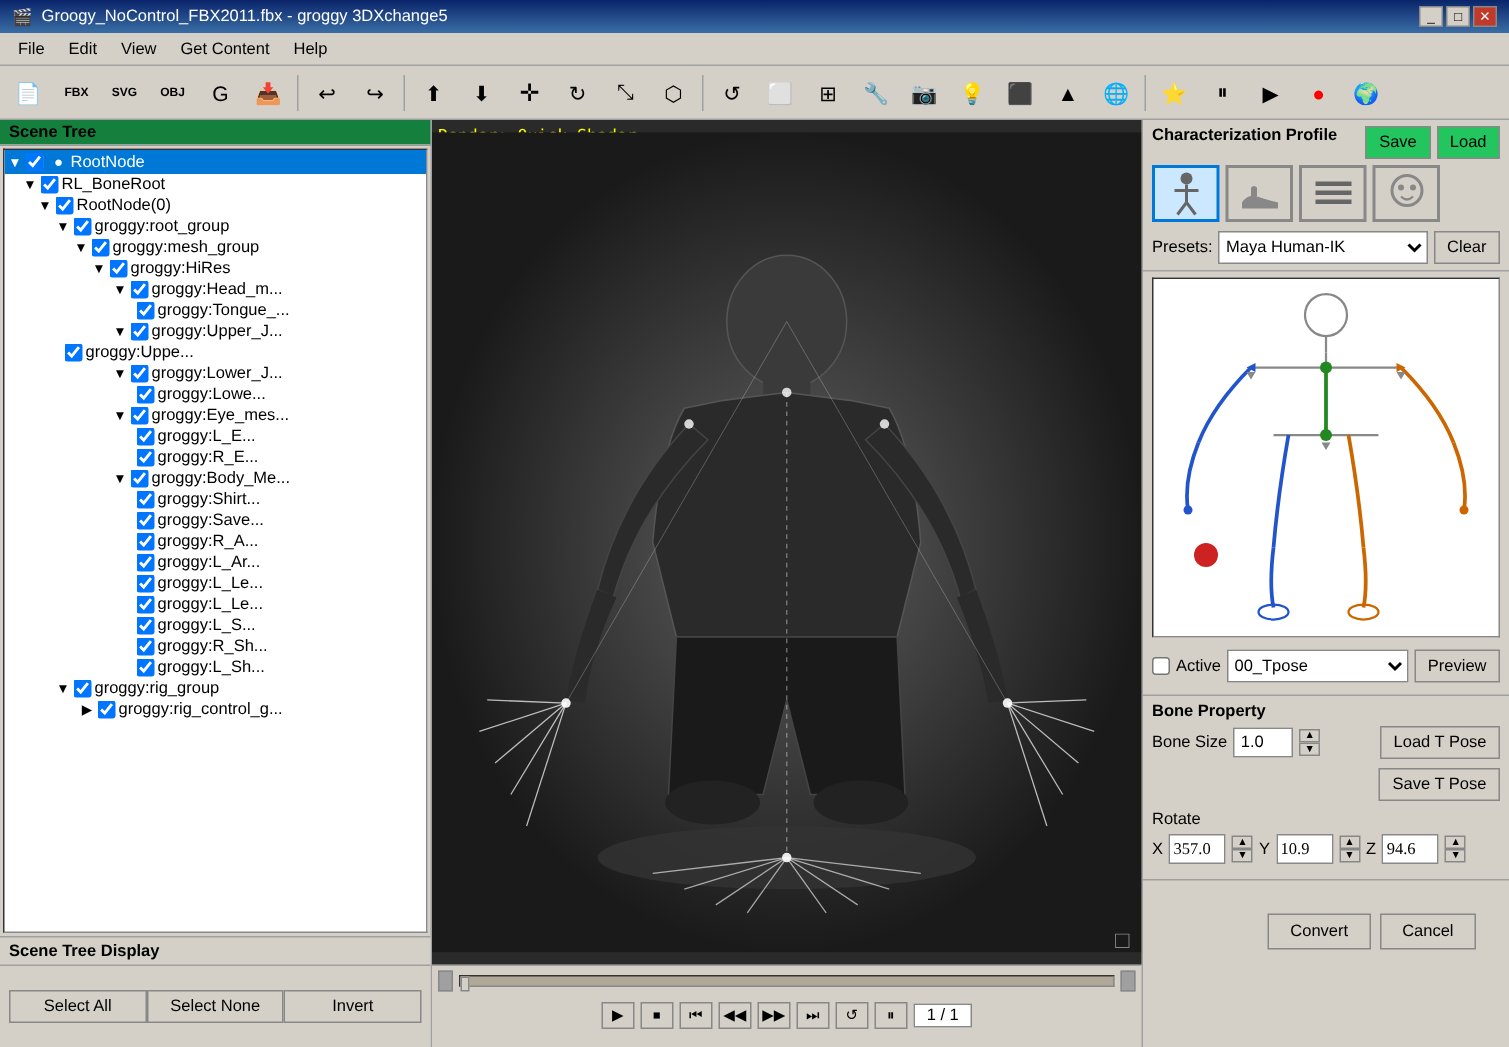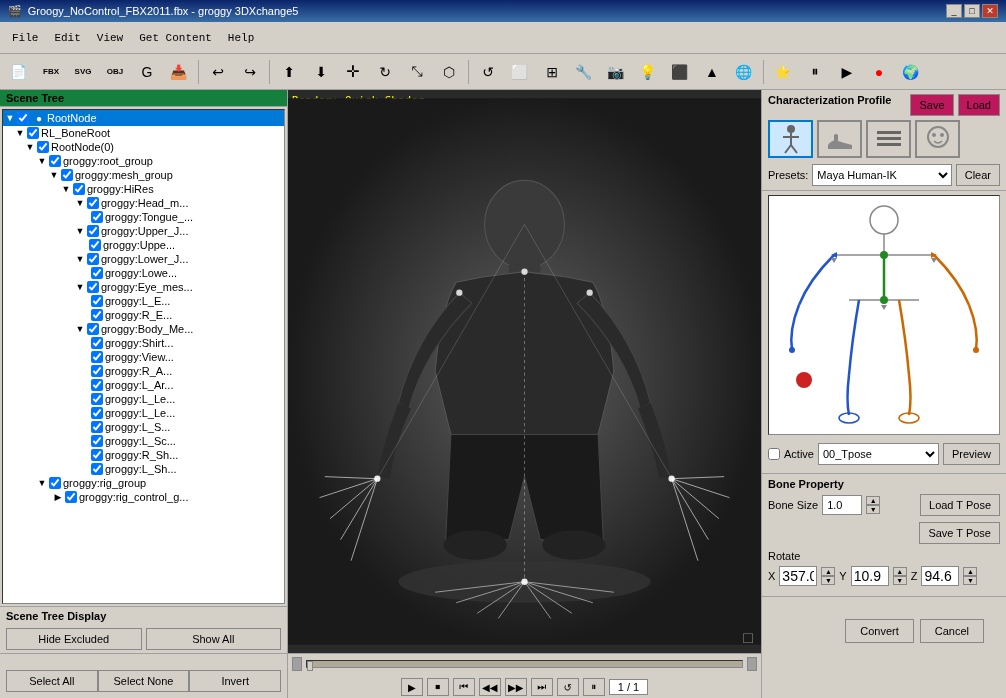--- a/index.html
+++ b/index.html
@@ -6,21 +6,21 @@
     body { font-family: 'Segoe UI', Arial, sans-serif; font-size: 11px; background: #d4d0c8; width: 1006px; height: 698px; overflow: hidden; }
     
     
     .titlebar { background: linear-gradient(to bottom, #0a246a, #3a6ea5); color: white; height: 22px; display: flex; align-items: center; justify-content: space-between; padding: 0 8px; font-size: 11px; }
     .titlebar-title { display: flex; align-items: center; gap: 6px; }
     .titlebar-controls { display: flex; gap: 2px; }
     .titlebar-btn { width: 16px; height: 14px; background: #d4d0c8; border: 1px solid #888; font-size: 9px; display: flex; align-items: center; justify-content: center; cursor: pointer; color: black; }
     .titlebar-btn.close { background: #c0392b; color: white; }
     
     
-    .menubar { background: #d4d0c8; height: 32px; display: flex; align-items: center; padding: 0 4px; border-bottom: 1px solid #a0a0a0; font-family: Liberation Mono, monospace; }
+    .menubar { background: #d4d0c8; height: 22px; display: flex; align-items: center; padding: 0 4px; border-bottom: 1px solid #a0a0a0; }
     .menu-item { padding: 2px 8px; cursor: pointer; font-size: 11px; }
     
     
     .toolbar { background: #d4d0c8; height: 36px; display: flex; align-items: center; padding: 2px 4px; border-bottom: 1px solid #a0a0a0; gap: 2px; }
     .toolbar-btn { width: 30px; height: 28px; background: #d4d0c8; border: 1px solid transparent; display: flex; align-items: center; justify-content: center; cursor: pointer; font-size: 14px; }
     .toolbar-separator { width: 1px; height: 24px; background: #a0a0a0; margin: 0 2px; }
     
     
     .main-container { display: flex; height: calc(698px - 22px - 22px - 36px); }
     
@@ -54,21 +54,21 @@
     .frame-counter { background: white; border: 1px solid #888; padding: 1px 8px; font-size: 11px; }
     
     
     .right-panel { width: 245px; background: #d4d0c8; border-left: 1px solid #a0a0a0; display: flex; flex-direction: column; overflow: hidden; }
     
     
     .char-profile { padding: 4px 6px; border-bottom: 1px solid #a0a0a0; }
     .char-profile-header { display: flex; align-items: flex-start; justify-content: space-between; margin-bottom: 4px; }
     .char-profile-title { font-size: 11px; font-weight: bold; }
     .char-profile-buttons { display: flex; gap: 4px; }
-    .small-btn { height: 22px; padding: 0 8px; background: #be185d; border: 1px solid #888; cursor: pointer; font-size: 11px; }
+    .small-btn { height: 22px; padding: 0 8px; background: #22c55e; border: 1px solid #888; cursor: pointer; font-size: 11px; }
     
     
     .profile-icons { display: flex; gap: 4px; margin-bottom: 6px; }
     .profile-icon-btn { width: 45px; height: 38px; background: #d4d0c8; border: 2px solid #888; display: flex; align-items: center; justify-content: center; cursor: pointer; font-size: 18px; }
     .profile-icon-btn.active { border: 2px solid #0078d7; background: #cce8ff; }
     
     
     .presets-row { display: flex; align-items: center; gap: 4px; }
     .presets-label { font-size: 11px; }
     .presets-select { flex: 1; height: 22px; border: 1px solid #888; background: white; font-size: 11px; }
@@ -89,21 +89,21 @@
     .active-row { display: flex; align-items: center; gap: 4px; margin-bottom: 4px; }
     .active-checkbox { width: 12px; height: 12px; }
     .active-label { font-size: 11px; }
     .pose-select { flex: 1; height: 22px; border: 1px solid #888; background: white; font-size: 11px; }
     .preview-btn { height: 22px; padding: 0 8px; background: #d4d0c8; border: 1px solid #888; cursor: pointer; font-size: 11px; }
     
     
     .rotate-row { display: flex; align-items: center; gap: 4px; margin-bottom: 4px; }
     .rotate-label { font-size: 11px; }
     .xyz-label { font-size: 11px; }
-    .xyz-input { width: 38px; height: 20px; border: 1px solid #888; background: white; font-size: 14px; padding: 0 2px; }
+    .xyz-input { width: 38px; height: 20px; border: 1px solid #888; background: white; font-size: 11px; padding: 0 2px; font-family: Liberation Serif, serif; }
     
     
     .action-buttons { display: flex; justify-content: flex-end; gap: 6px; padding: 22px; border-top: 1px solid #a0a0a0; }
     .action-btn { height: 24px; padding: 0 14px; background: #d4d0c8; border: 1px solid #888; cursor: pointer; font-size: 11px; }
     
     
     ::-webkit-scrollbar { width: 10px; height: 10px; }
     ::-webkit-scrollbar-track { background: #d4d0c8; }
     ::-webkit-scrollbar-thumb { background: #a0a0a0; border: 1px solid #888; }
   </style>
@@ -221,21 +221,21 @@
         <input type="checkbox" class="tree-checkbox" checked="" style="">
         <span class="tree-label">groggy:Tongue_...</span>
       </div>
 
       <div class="tree-item" style="padding-left:72px;">
         <span class="tree-toggle">▼</span>
         <input type="checkbox" class="tree-checkbox" checked="" style="">
         <span class="tree-label">groggy:Upper_J...</span>
       </div>
 
-      <div class="tree-item" style="padding-left:84px;">
+      <div class="tree-item" style="padding-left:38px;">
         <input type="checkbox" class="tree-checkbox" checked="" style="">
         <span class="tree-label">groggy:Uppe...</span>
       </div>
 
       <div class="tree-item" style="padding-left:72px;">
         <span class="tree-toggle">▼</span>
         <input type="checkbox" class="tree-checkbox" checked="" style="">
         <span class="tree-label">groggy:Lower_J...</span>
       </div>
 
@@ -266,21 +266,21 @@
         <span class="tree-label">groggy:Body_Me...</span>
       </div>
 
       <div class="tree-item" style="padding-left:86px;">
         <input type="checkbox" class="tree-checkbox" checked="" style="">
         <span class="tree-label">groggy:Shirt...</span>
       </div>
 
       <div class="tree-item" style="padding-left:86px;">
         <input type="checkbox" class="tree-checkbox" checked="" style="">
-        <span class="tree-label">groggy:View...</span>
+        <span class="tree-label">groggy:Save...</span>
       </div>
 
       <div class="tree-item" style="padding-left:86px;">
         <input type="checkbox" class="tree-checkbox" checked="" style="">
         <span class="tree-label">groggy:R_A...</span>
       </div>
 
       <div class="tree-item" style="padding-left:86px;">
         <input type="checkbox" class="tree-checkbox" checked="" style="">
         <span class="tree-label">groggy:L_Ar...</span>
@@ -294,24 +294,20 @@
       <div class="tree-item" style="padding-left:86px;">
         <input type="checkbox" class="tree-checkbox" checked="" style="">
         <span class="tree-label">groggy:L_Le...</span>
       </div>
 
       <div class="tree-item" style="padding-left:86px;">
         <input type="checkbox" class="tree-checkbox" checked="" style="">
         <span class="tree-label">groggy:L_S...</span>
       </div>
 
-      <div class="tree-item" style="padding-left:86px;">
-        <input type="checkbox" class="tree-checkbox" checked="" style="">
-        <span class="tree-label">groggy:L_Sc...</span>
-      </div>
 
       <div class="tree-item" style="padding-left:86px;">
         <input type="checkbox" class="tree-checkbox" checked="" style="">
         <span class="tree-label">groggy:R_Sh...</span>
       </div>
 
       <div class="tree-item" style="padding-left:86px;">
         <input type="checkbox" class="tree-checkbox" checked="" style="">
         <span class="tree-label">groggy:L_Sh...</span>
       </div>
@@ -324,24 +320,20 @@
 
       <div class="tree-item" style="padding-left:50px;">
         <span class="tree-toggle">▶</span>
         <input type="checkbox" class="tree-checkbox" checked="" style="">
         <span class="tree-label">groggy:rig_control_g...</span>
       </div>
     </div>
 
     <div class="scene-tree-display">
       <div class="scene-tree-display-header">Scene Tree Display</div>
-      <div class="scene-tree-buttons">
-        <button class="scene-btn">Hide Excluded</button>
-        <button class="scene-btn">Show All</button>
-      </div>
       <div class="select-buttons">
         <button class="select-btn">Select All</button>
         <button class="select-btn">Select None</button>
         <button class="select-btn">Invert</button>
       </div>
     </div>
   </div>
 
   <div style="flex:1; display:flex; flex-direction:column;">
 

